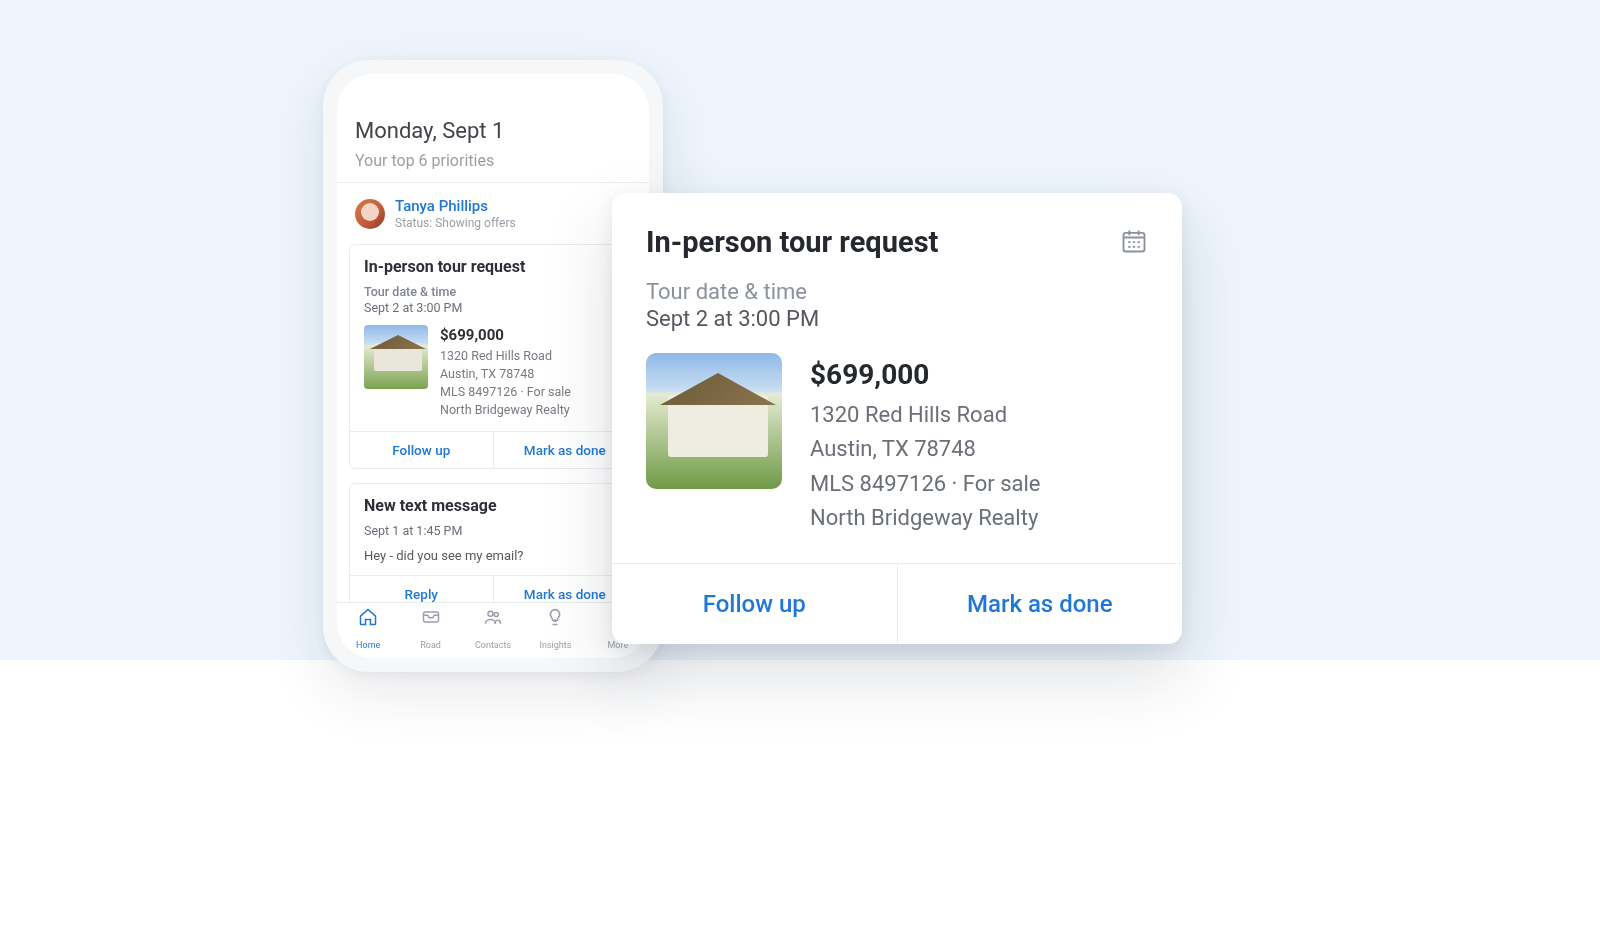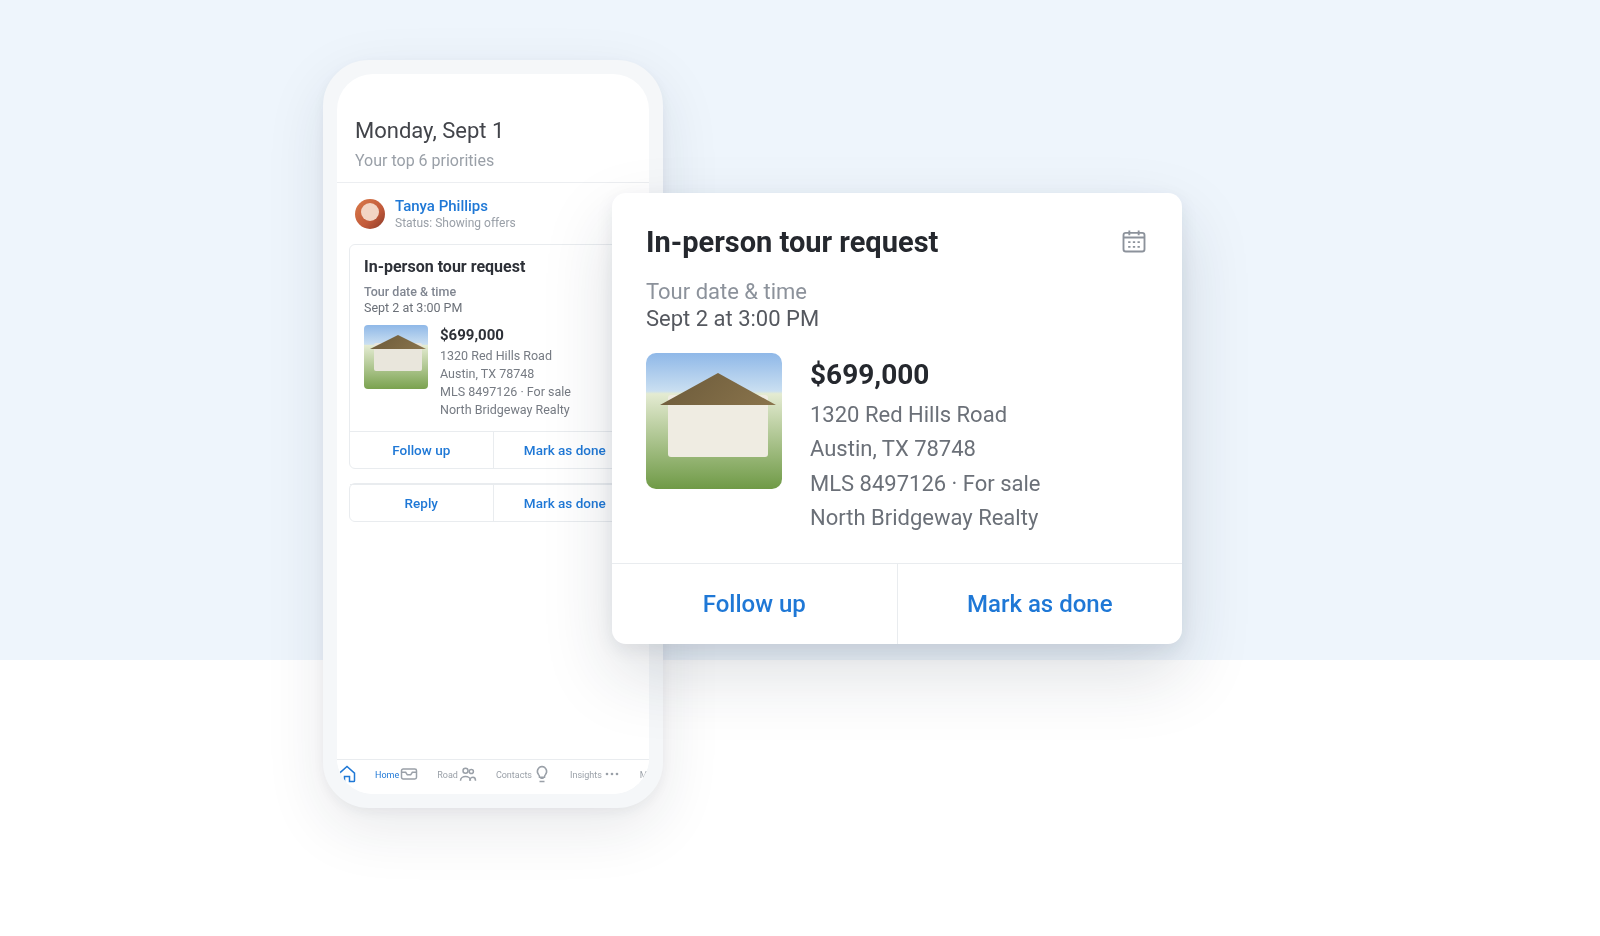--- a/index.html
+++ b/index.html
@@ -21,21 +21,21 @@
   position: absolute;
   left: 0; right: 0; top: 0; bottom: 0;
 }
 
 
 .phone {
   position: absolute;
   left: 323px;
   top: 60px;
   width: 340px;
-  height: 748px;
+  height: 612px;
   background: #f5f7f9;
   border: 10px solid #f5f7f9;
   border-radius: 46px;
   box-shadow: 0 20px 60px rgba(30,40,60,.10), 0 4px 12px rgba(30,40,60,.05);
 }
 .notch {
   position: absolute;
   left: 50%;
   transform: translateX(-50%);
   top: -1px;
@@ -169,22 +169,23 @@
 
 .nav {
   display: flex;
   border-top: 1px solid #e9ecef;
   background:#fff;
   padding: 4px 0 8px 0;
 }
 .nav .item {
   flex: 1;
   display: flex;
+  flex-direction: column;
   align-items: center;
-  gap: 18px;
+  gap: 11px;
   font-size: 9px;
   color: #9aa0a8;
 }
 .nav .item.active { color:#1f78d6; }
 .nav svg { width: 20px; height: 20px; }
 
 
 .popup {
   position: absolute;
   left: 612px;
@@ -281,20 +282,25 @@
             </div>
           </div>
           <div class="actions">
             <div>Follow up</div>
             <div>Mark as done</div>
           </div>
         </div>
 
 
         <div class="card">
+          <div class="body">
+            <div class="title">New text message</div>
+            <div class="meta-value">Sept 1 at 1:45 PM</div>
+            <div class="msg-body">Hey - did you see my email?</div>
+          </div>
           <div class="actions">
             <div>Reply</div>
             <div>Mark as done</div>
           </div>
         </div>
 
       </div>
 
       <div class="nav">
         <div class="item active">

